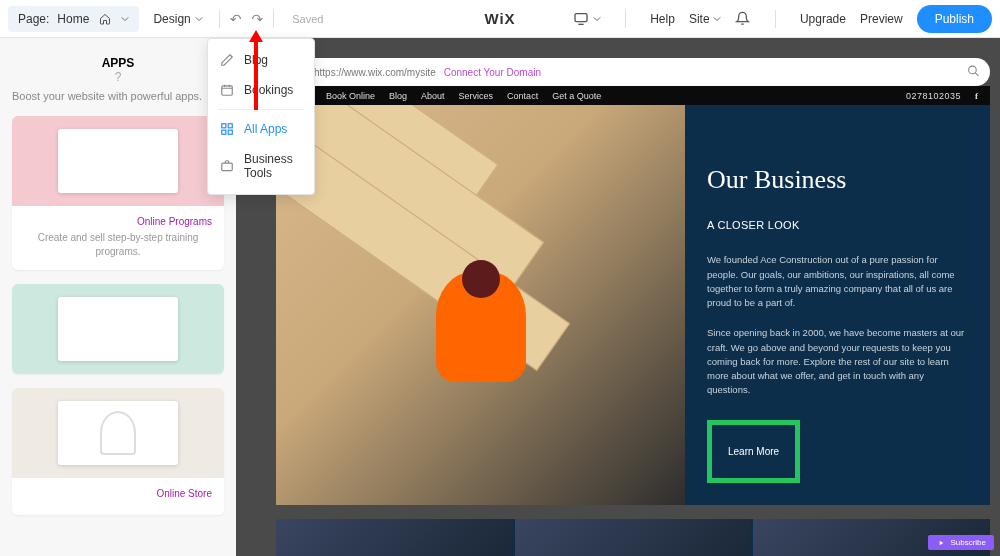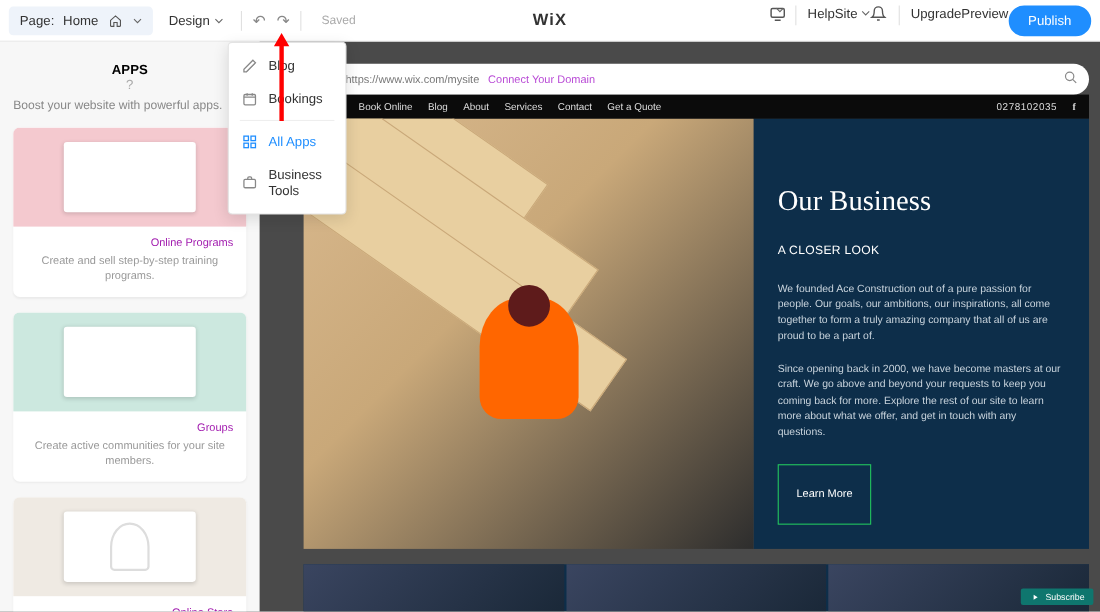--- a/index.html
+++ b/index.html
@@ -10,21 +10,21 @@
     .menu { display: flex; gap: 14px; margin-left: 14px; flex-direction: column; }
     .menu-item { display: flex; align-items: center; gap: 4px; cursor: pointer; }
     .menu-item.active { color: #1f8eff; }
     .chev { width: 8px; height: 8px; display: inline-block; }
     .chev svg { display: block; }
     .divider { width: 1px; height: 18px; background: #e0e0e0; margin: 0 10px; }
     .undo-redo { display: flex; gap: 10px; color: #888; }
     .undo-redo span { cursor: pointer; font-size: 14px; }
     .saved { color: #aaa; margin-left: 8px; font-size: 11px; }
     .logo { position: absolute; left: 50%; transform: translateX(-50%); font-weight: 700; letter-spacing: 1px; font-size: 15px; }
-    .right-tools { margin-left: auto; display: flex; align-items: flex-start; }
+    .right-tools { margin-left: auto; display: flex; align-items: center; gap: 14px; }
     .right-tools .link { cursor: pointer; }
     .icon-btn { width: 16px; height: 16px; display: flex; align-items: center; justify-content: center; cursor: pointer; color: #555; }
     .publish-btn { background: #1f8eff; color: #fff; padding: 7px 18px; border-radius: 16px; cursor: pointer; }
 
     .main { display: flex; height: calc(556px - 38px); }
 
     .left-panel { width: 236px; background: #f7f7f7; padding: 18px 12px; overflow: hidden; }
     .left-panel h3 { font-size: 12px; font-weight: 700; margin-bottom: 6px; display: flex; justify-content: space-between; align-items: center; flex-direction: column; }
     .left-panel .help-q { color: #aaa; font-weight: 400; }
     .left-panel .subtitle { font-size: 11px; color: #888; margin-bottom: 14px; }
@@ -65,26 +65,26 @@
     .hero { display: flex; height: 400px; }
     .hero-left { flex: 1; background: linear-gradient(135deg, #d9b98e 0%, #c9a879 40%, #2d2d2d 100%); position: relative; overflow: hidden; }
     .plank { position: absolute; background: #e8cfa0; border: 1px solid #c9a879; }
     .worker { position: absolute; top: 50%; left: 50%; transform: translate(-50%, -30%); }
     .worker-body { width: 90px; height: 110px; background: #ff6600; border-radius: 40% 40% 20px 20px; position: relative; }
     .worker-head { width: 38px; height: 38px; background: #5e1b1b; border-radius: 50%; position: absolute; top: -12px; left: 26px; }
     .hero-right { width: 305px; background: #0d2e4a; color: #fff; padding: 60px 22px 22px; font-size: 10px; }
     .hero-right h1 { font-family: Georgia, 'Times New Roman', serif; font-weight: 400; font-size: 26px; margin-bottom: 24px; }
     .hero-right .closer { font-size: 11px; margin-bottom: 22px; letter-spacing: 0.3px; }
     .hero-right p { line-height: 1.5; margin-bottom: 16px; color: #c8d3dc; font-size: 9.5px; }
-    .learn-btn { display: inline-block; border: 1px solid #22c55e; padding: 21px 16px; font-size: 10px; cursor: pointer; margin-top: 6px; }
+    .learn-btn { display: inline-block; border: 5px solid #22c55e; padding: 21px 16px; font-size: 10px; cursor: pointer; margin-top: 6px; }
 
     .second-row { height: 46px; background: #0d2e4a; margin-top: 14px; display: flex; gap: 2px; }
     .second-row > div { flex: 1; background: linear-gradient(135deg, #3a4560, #1a2838); }
 
-    .subscribe-badge { position: absolute; right: 6px; bottom: 6px; background: #0f766e; color: #fff; font-size: 8px; padding: 3px 8px; border-radius: 2px; display: flex; align-items: center; gap: 4px; }
+    .subscribe-badge { position: absolute; right: 6px; bottom: 6px; background: #8b5cf6; color: #fff; font-size: 8px; padding: 3px 8px; border-radius: 2px; display: flex; align-items: center; gap: 4px; }
   </style>
 </head>
 <body>
 
 <div class="topbar">
   <div class="page-select">
     <span>Page:</span>
     <span>Home</span>
     <span class="icon-btn">
       <svg width="12" height="12" viewBox="0 0 24 24" fill="none" stroke="currentColor" stroke-width="2">
@@ -223,24 +223,20 @@
       <div class="info">
         <div class="name">Online Programs</div>
         <div class="desc">Create and sell step-by-step training programs.</div>
       </div>
     </div>
 
     <div class="app-card">
       <div class="thumb mint">
           <div class="thumb-inner"></div>
         </div>
-      <div class="info">
-        <div class="name">Groups</div>
-        <div class="desc">Create active communities for your site members.</div>
-      </div>
     </div>
 
     <div class="app-card">
       <div class="thumb grey">
         <div class="thumb-inner chair">
             <div class="chair-shape"></div>
           </div>
       </div>
       <div class="info">
         <div class="name">Online Store</div>

